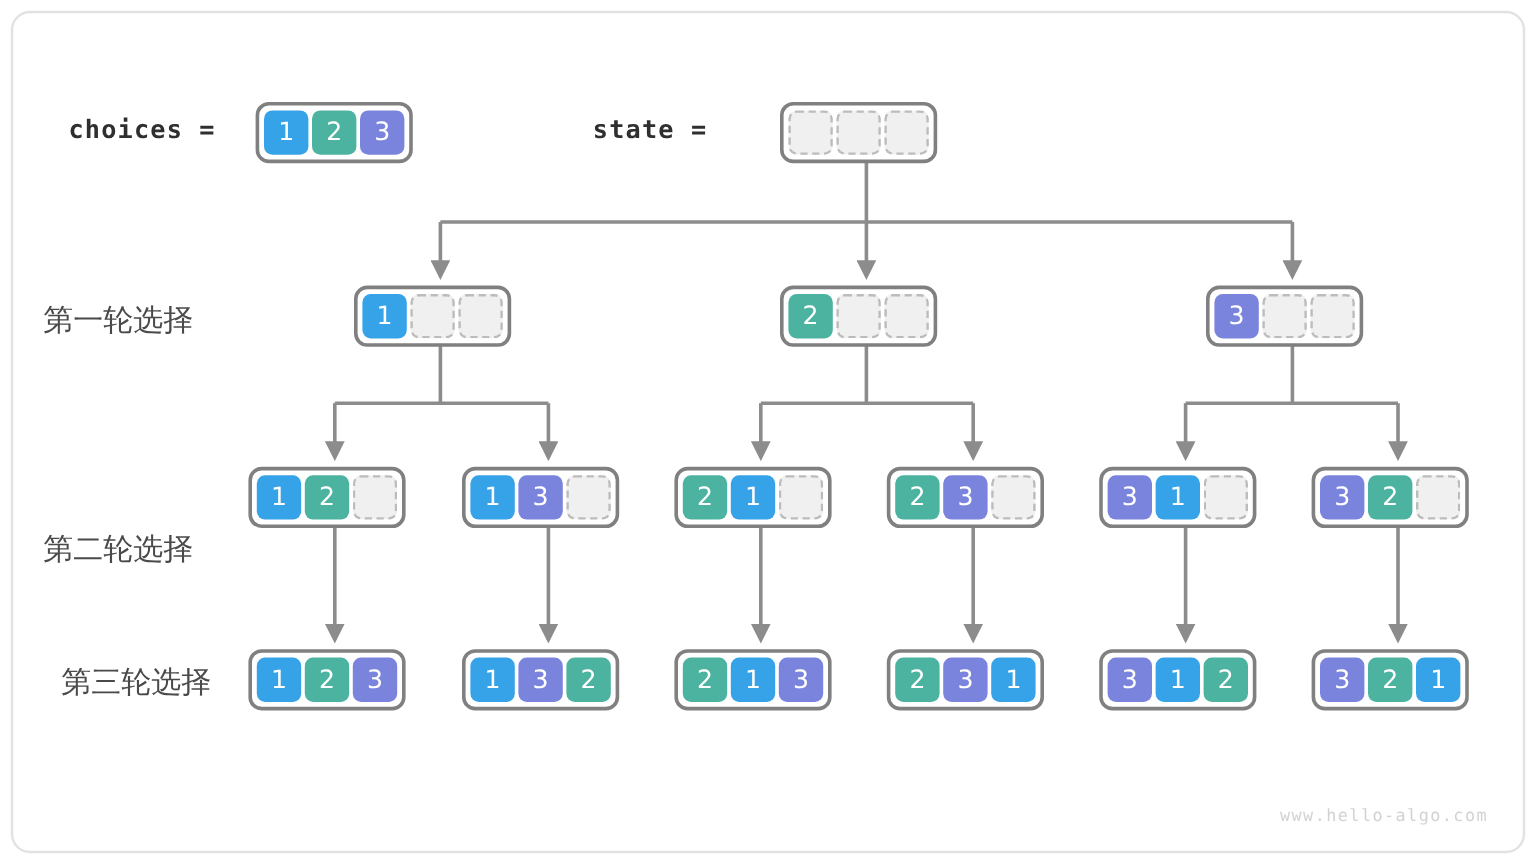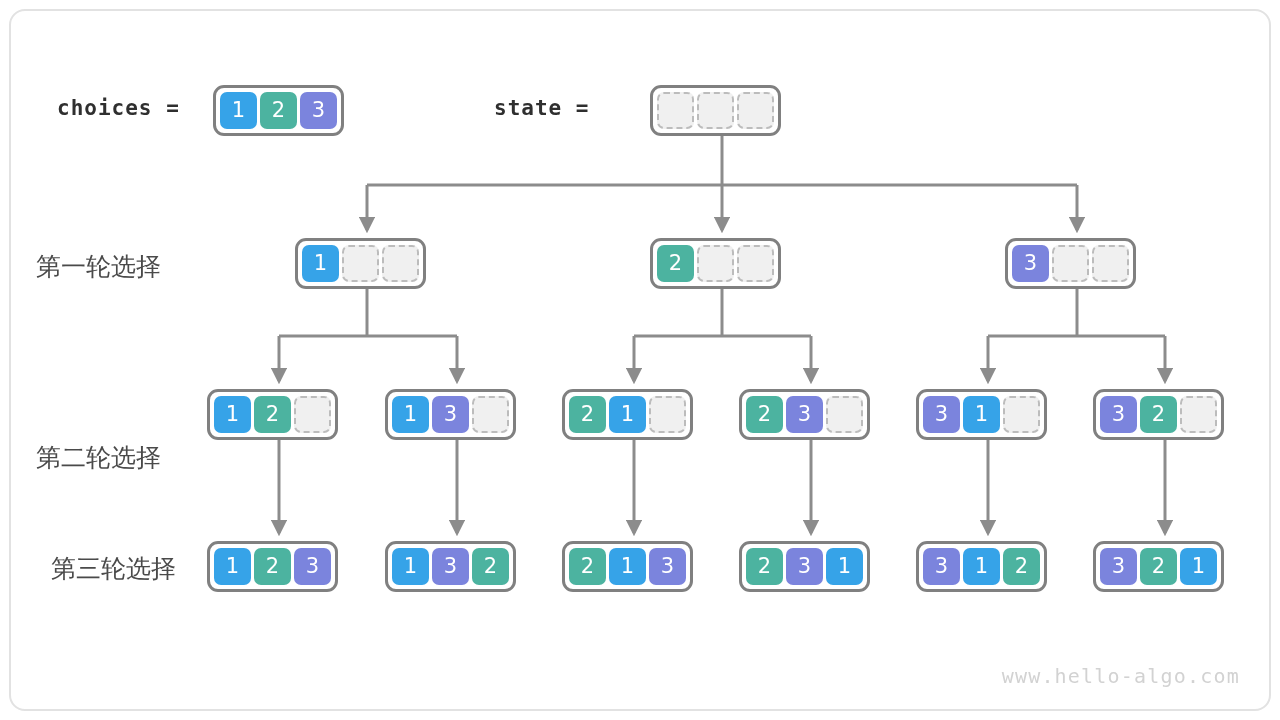--- a/index.html
+++ b/index.html
@@ -56,21 +56,21 @@
     font-size: 25px;
     color: #4a4a4a;
     white-space: nowrap;
   }
 
   .watermark {
     position: absolute;
     right: 40px;
     bottom: 32px;
     font-family: "DejaVu Sans Mono", "Liberation Mono", monospace;
-    font-size: 20px;
+    font-size: 14px;
     color: #d2d2d2;
     letter-spacing: 1.2px;
     white-space: nowrap;
   }
 
   
   .arr {
     position: absolute;
     display: flex;
     align-items: center;

